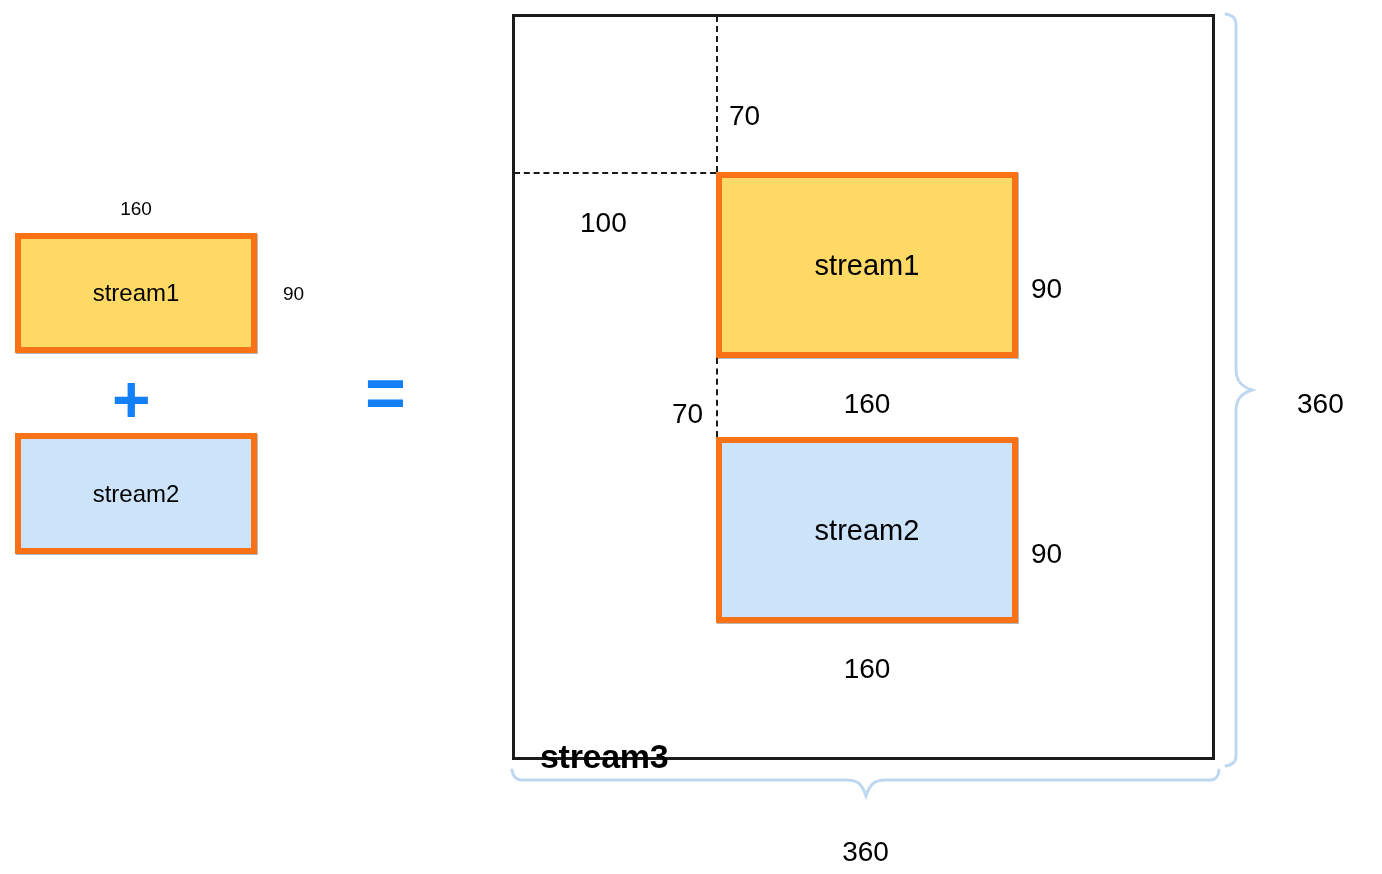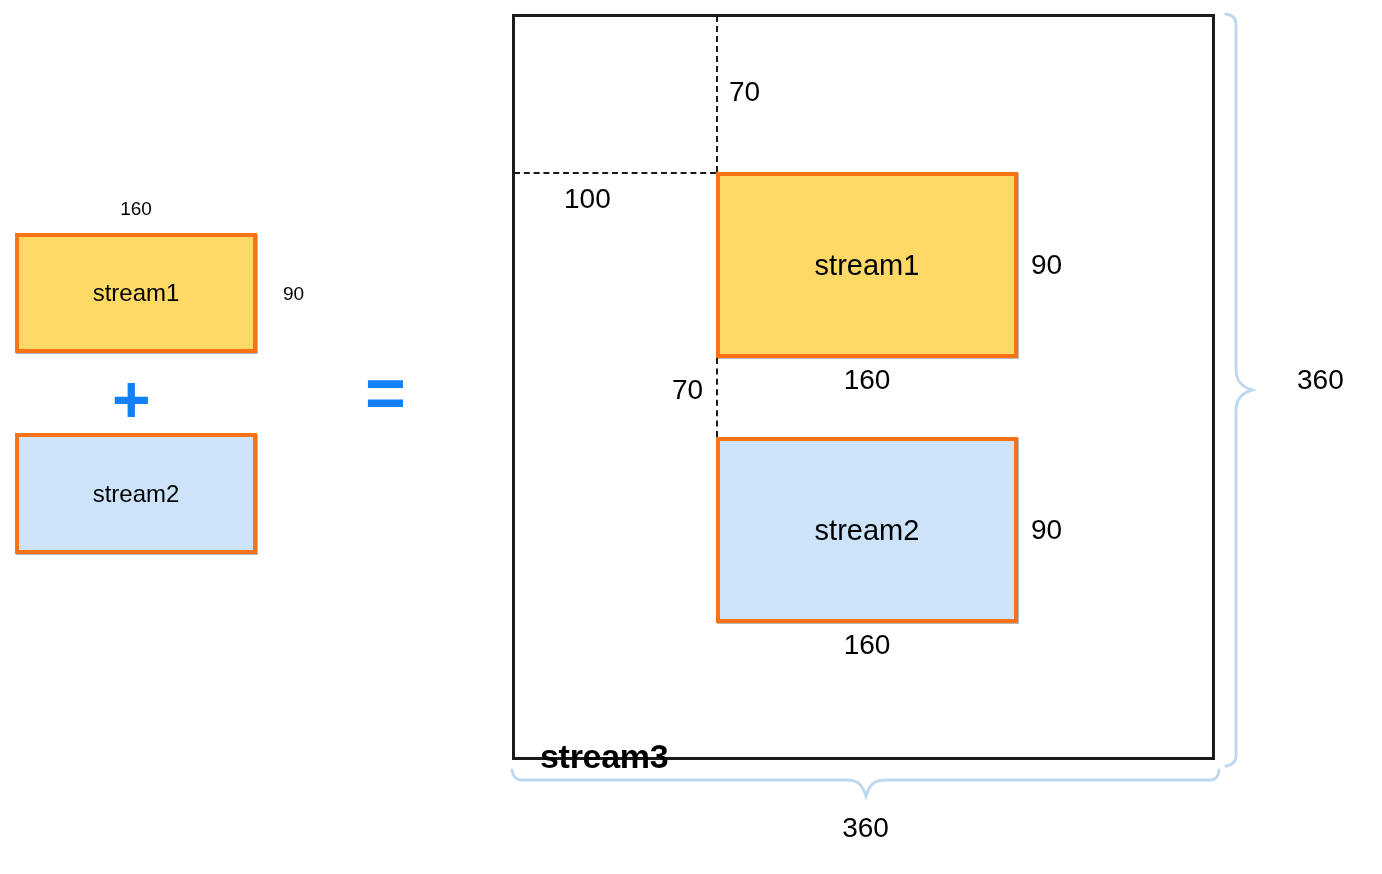--- a/index.html
+++ b/index.html
@@ -20,41 +20,41 @@
     position: absolute;
     left: 0; top: 0;
     width: 1382px;
     height: 874px;
   }
 
   
   .rect {
     position: absolute;
     box-sizing: border-box;
-    border: 4px solid #f97316;
+    border: 6px solid #f97316;
     box-shadow: 1px 1px 0 rgba(0,0,0,0.28);
   }
   .rect-yellow { background: #ffd966; }
   .rect-blue   { background: #cce3fa; }
   .rect-plain  { background: #ffffff; border: 3px solid #1b1b1b; box-shadow: none; }
 
   .rect-label {
     position: absolute;
     left: 0; right: 0;
     top: 50%;
     transform: translateY(-50%);
     text-align: center;
     white-space: nowrap;
   }
 
   
   .t-small   { font-size: 19px; }
   .t-mid     { font-size: 24px; }
   .t-big     { font-size: 29px; }
-  .t-dim     { font-size: 28px; }
+  .t-dim     { font-size: 28px; margin-top: 24px; }
   .t-stream3 { font-size: 34px; font-weight: bold; letter-spacing: -0.3px; }
 
   .dim {
     position: absolute;
     white-space: nowrap;
     color: #000;
   }
 
   
   .op {
@@ -104,21 +104,21 @@
 
   <div class="rect rect-plain" style="left:512px; top:14px; width:703px; height:746px;"></div>
 
   <div class="dash-v" style="left:716px; top:16px; height:156px;"></div>
   <div class="dash-v" style="left:716px; top:358px; height:79px;"></div>
 
   <div class="dash-h" style="left:514px; top:172px; width:202px;"></div>
 
   <div class="dim t-dim" style="left:729px; top:76px;">70</div>
 
-  <div class="dim t-dim" style="left:564px; top:183px;">100</div>
+  <div class="dim t-dim" style="left:580px; top:183px;">100</div>
 
   <div class="rect rect-yellow" style="left:716px; top:172px; width:302px; height:186px;">
     <div class="rect-label t-big">stream1</div>
   </div>
 
   <div class="dim t-dim" style="left:1031px; top:249px;">90</div>
 
   <div class="dim t-dim" style="left:716px; top:364px; width:302px; text-align:center;">160</div>
 
   <div class="dim t-dim" style="left:672px; top:374px;">70</div>

